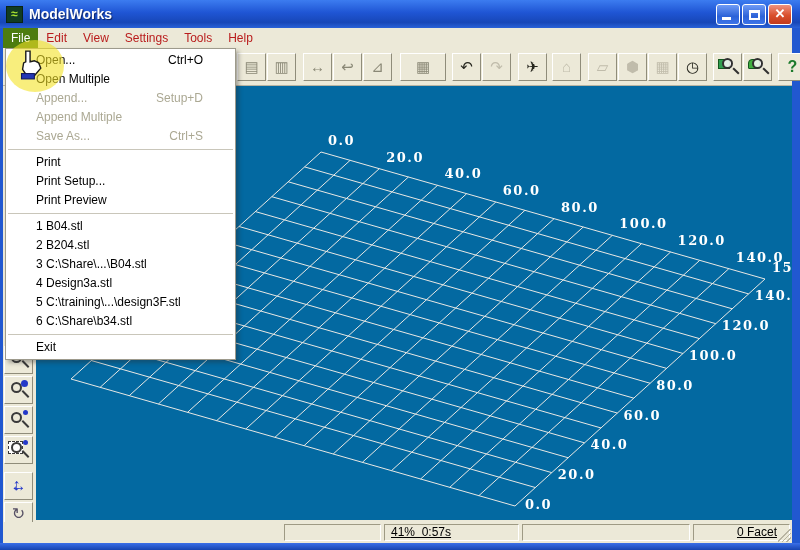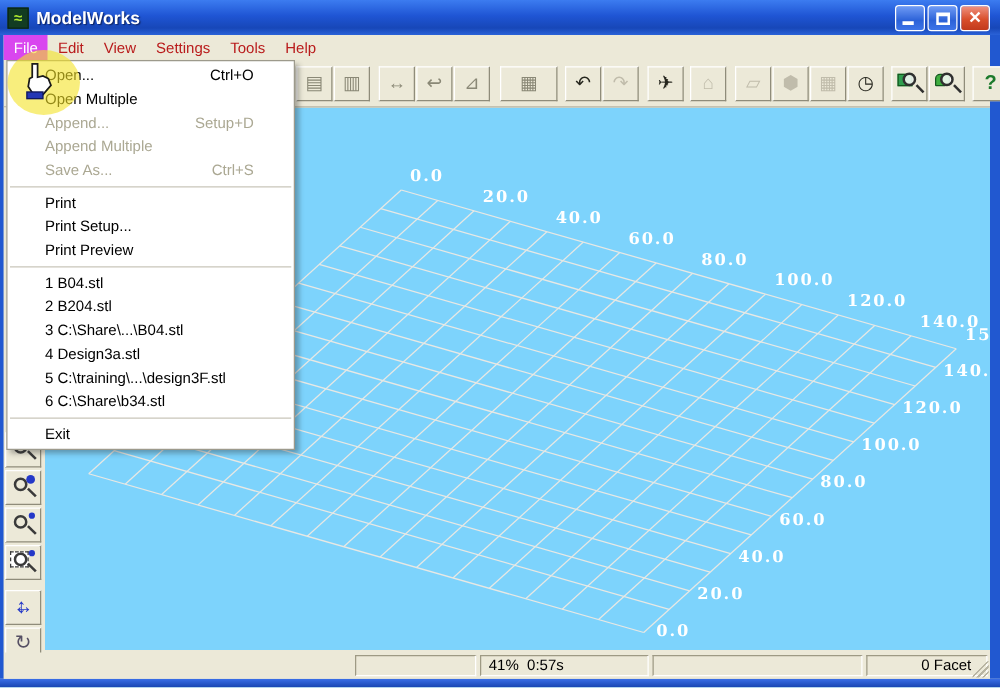--- a/index.html
+++ b/index.html
@@ -27,21 +27,21 @@
 
   .border-left  { position:absolute; left:0; top:28px; width:3px;  height:515px; background:#2158d0; }
   .border-right { position:absolute; right:0; top:28px; width:8px; height:515px; background:#2158d0; }
   .border-bottom{ position:absolute; left:0; top:543px; width:800px; height:7px;
     background:linear-gradient(180deg,#3a6fe8,#1744b0); }
 
   
   .menubar { position:absolute; left:3px; top:28px; width:789px; height:20px;
     background:#ece9d8; display:flex; align-items:stretch; font-size:12px; }
   .menubar .mitem { padding:3px 8px 2px 8px; color:#b91c1c; }
-  .menubar .mitem.hl { background:#d946ef; color:#fff; }
+  .menubar .mitem.hl { background:#4d7c0f; color:#fff; }
 
   
   .toolbar { position:absolute; left:3px; top:48px; width:789px; height:38px;
     background:#ece9d8; border-bottom:1px solid #b8b4a2; }
   .tb-btn { position:absolute; top:5px; width:29px; height:28px; background:#ece9d8;
     border-top:1px solid #fff; border-left:1px solid #fff;
     border-right:1px solid #8f8c7a; border-bottom:1px solid #8f8c7a;
     text-align:center; line-height:26px; font-size:15px; color:#8a8876; overflow:hidden; }
   .tb-btn.strong { color:#26261e; }
   .tb-btn.disabled { color:#c0bcab; }
@@ -70,21 +70,21 @@
   .lmag-rect { position:absolute; left:3px; top:4px; width:15px; height:13px;
     border:1px dashed #3a3a3a; background:#fff; }
   .pan-arrows { position:absolute; left:0; top:0; width:100%; height:100%; color:#2438c8; }
   .pan-arrows span { position:absolute; left:0; top:2px; width:100%; text-align:center;
     font-size:16px; font-weight:bold; line-height:22px; }
   .rot-glyph { position:absolute; left:0; top:1px; width:100%; text-align:center;
     font-size:16px; color:#565064; }
 
   
   .viewport { position:absolute; left:36px; top:86px; width:756px; height:434px;
-    background:#7dd3fc; overflow:hidden; }
+    background:#0369a1; overflow:hidden; }
   .viewport svg text { font-family:"DejaVu Serif", serif; font-weight:bold; font-size:13px;
     fill:#ffffff; letter-spacing:1.5px; }
 
   
   .dropdown { position:absolute; left:5px; top:48px; width:231px; background:#ffffff;
     border:1px solid #9d9a8c; box-shadow:3px 3px 4px rgba(40,40,40,.35); z-index:50;
     font-size:12px; padding:2px 0; }
   .drow { position:relative; height:19px; line-height:19px; padding-left:30px; padding-right:10px;
     color:#000; white-space:nowrap; }
   .drow .sc { position:absolute; right:32px; top:0; }
@@ -93,21 +93,21 @@
 
   
   .hl-circle { position:absolute; left:6px; top:40px; width:58px; height:52px; border-radius:50%;
     background:rgba(243,226,38,.60); z-index:60; pointer-events:none; }
   .cursor { position:absolute; left:16px; top:50px; z-index:70; pointer-events:none; }
 
   
   .statusbar { position:absolute; left:3px; top:522px; width:789px; height:21px;
     background:#ece9d8; font-size:12px; color:#000; }
   .spanel { position:absolute; top:2px; height:17px; border:1px solid;
-    border-color:#9e9a84 #fff #fff #9e9a84; line-height:15px; }
+    border-color:#9e9a84 #fff #fff #9e9a84; line-height:15px;text-decoration:underline; }
   .grip { position:absolute; right:1px; bottom:1px; width:13px; height:13px;
     background:linear-gradient(135deg, transparent 45%, #b8b4a2 45%, #b8b4a2 52%, transparent 52%,
       transparent 62%, #b8b4a2 62%, #b8b4a2 69%, transparent 69%,
       transparent 79%, #b8b4a2 79%, #b8b4a2 86%, transparent 86%); }
 </style>
 </head>
 <body>
 
 <div id="app">
 

